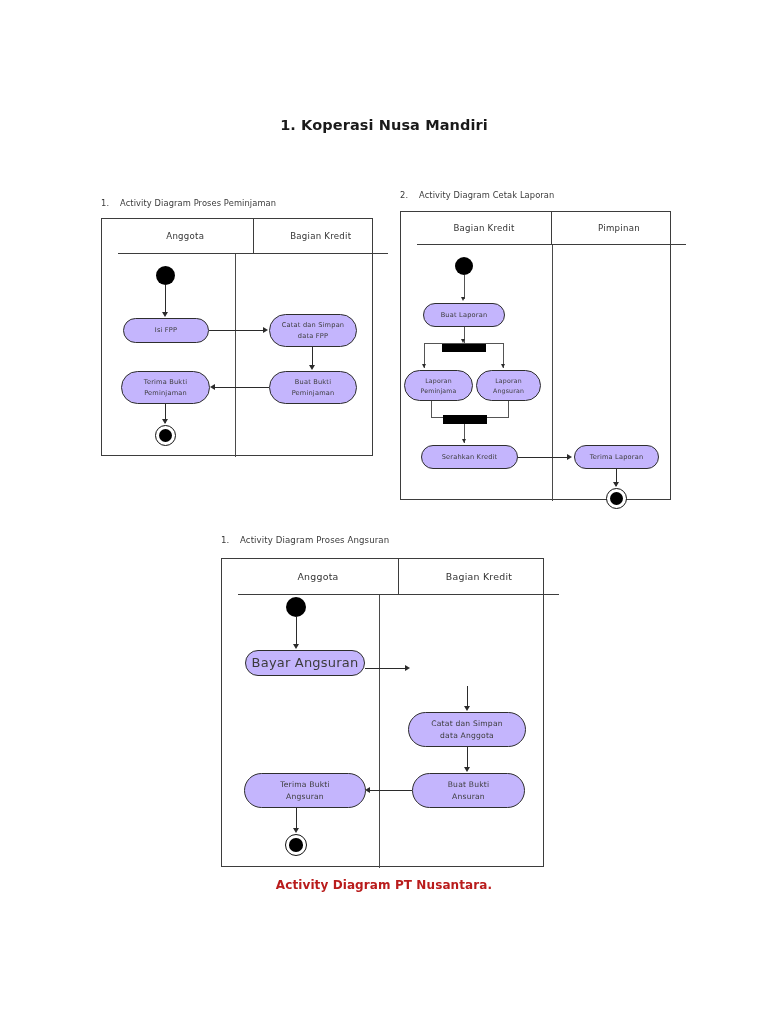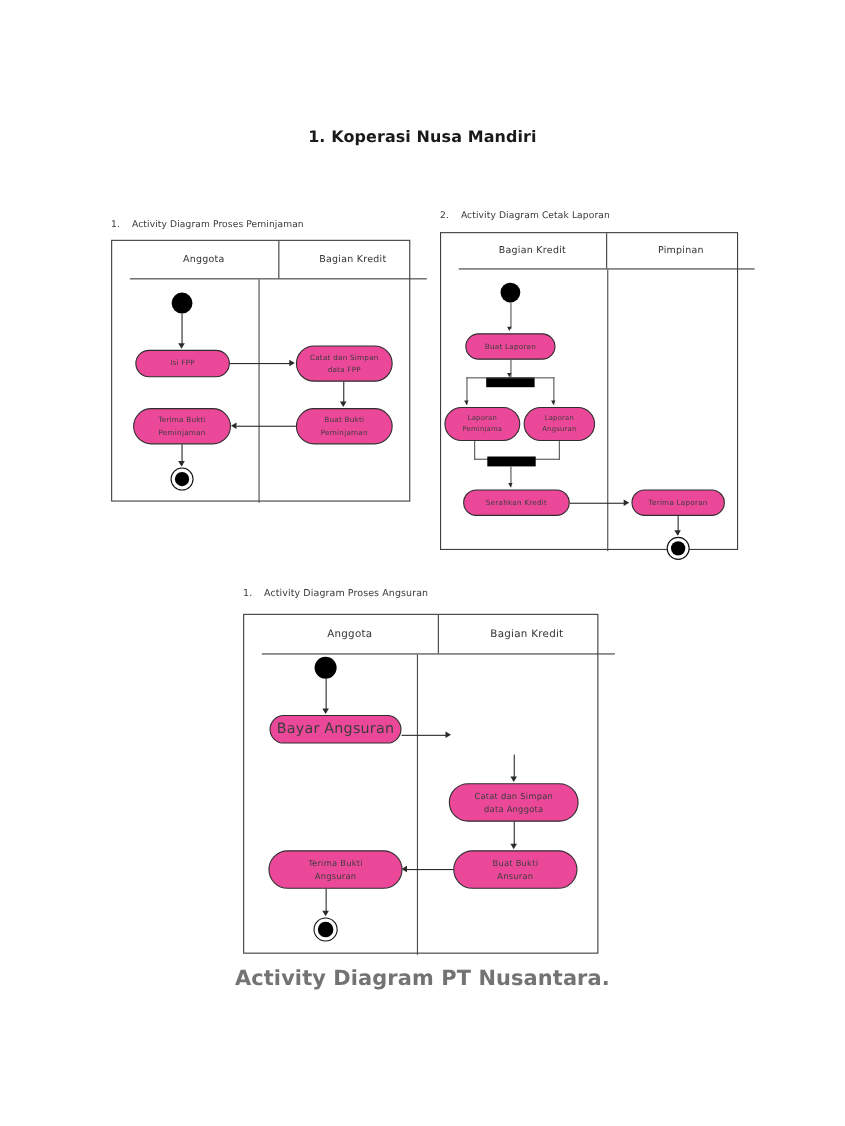--- a/index.html
+++ b/index.html
@@ -28,23 +28,23 @@
     color: #1a1a1a;
     letter-spacing: .1px;
   }
 
   .page-caption {
     position: absolute;
     left: 0;
     top: 878px;
     width: 768px;
     text-align: center;
-    font-size: 19px;
+    font-size: 12px;
     font-weight: bold;
-    color: #737373;
+    color: #b91c1c;
     letter-spacing: .1px;
   }
 
   
   .diagram { position: absolute; text-decoration: underline; }
 
   .diag-heading {
     position: absolute;
     top: 0;
     left: 0;
@@ -86,21 +86,21 @@
     position: absolute;
     width: 0;
     border-left: 1.2px solid #4a4a4a;
   }
 
   
   .node {
     position: absolute;
     box-sizing: border-box;
     border: 1.1px solid #2e2e2e;
-    background: #ec4899;
+    background: #c4b5fd;
     display: flex;
     flex-direction: column;
     align-items: center;
     justify-content: center;
     text-align: center;
     font-size: 6.6px;
     line-height: 1.55;
     color: #3c3c3c;
     letter-spacing: .2px;
     padding: 0 3px;

